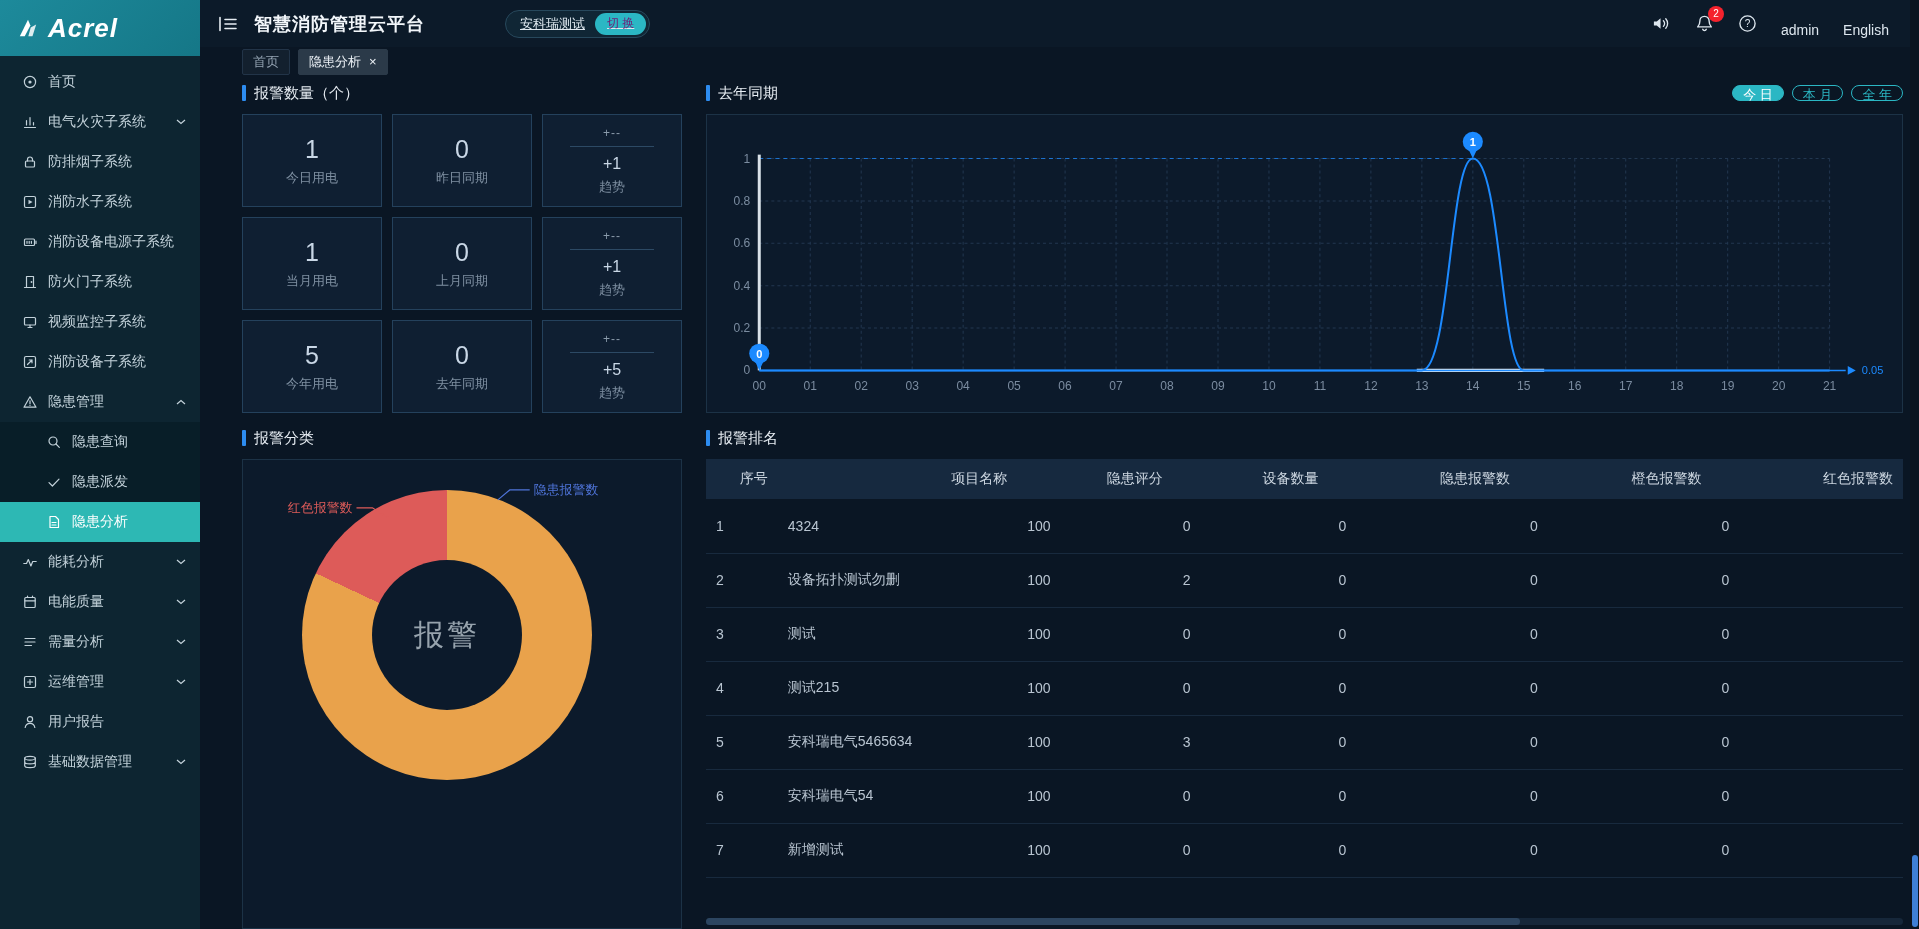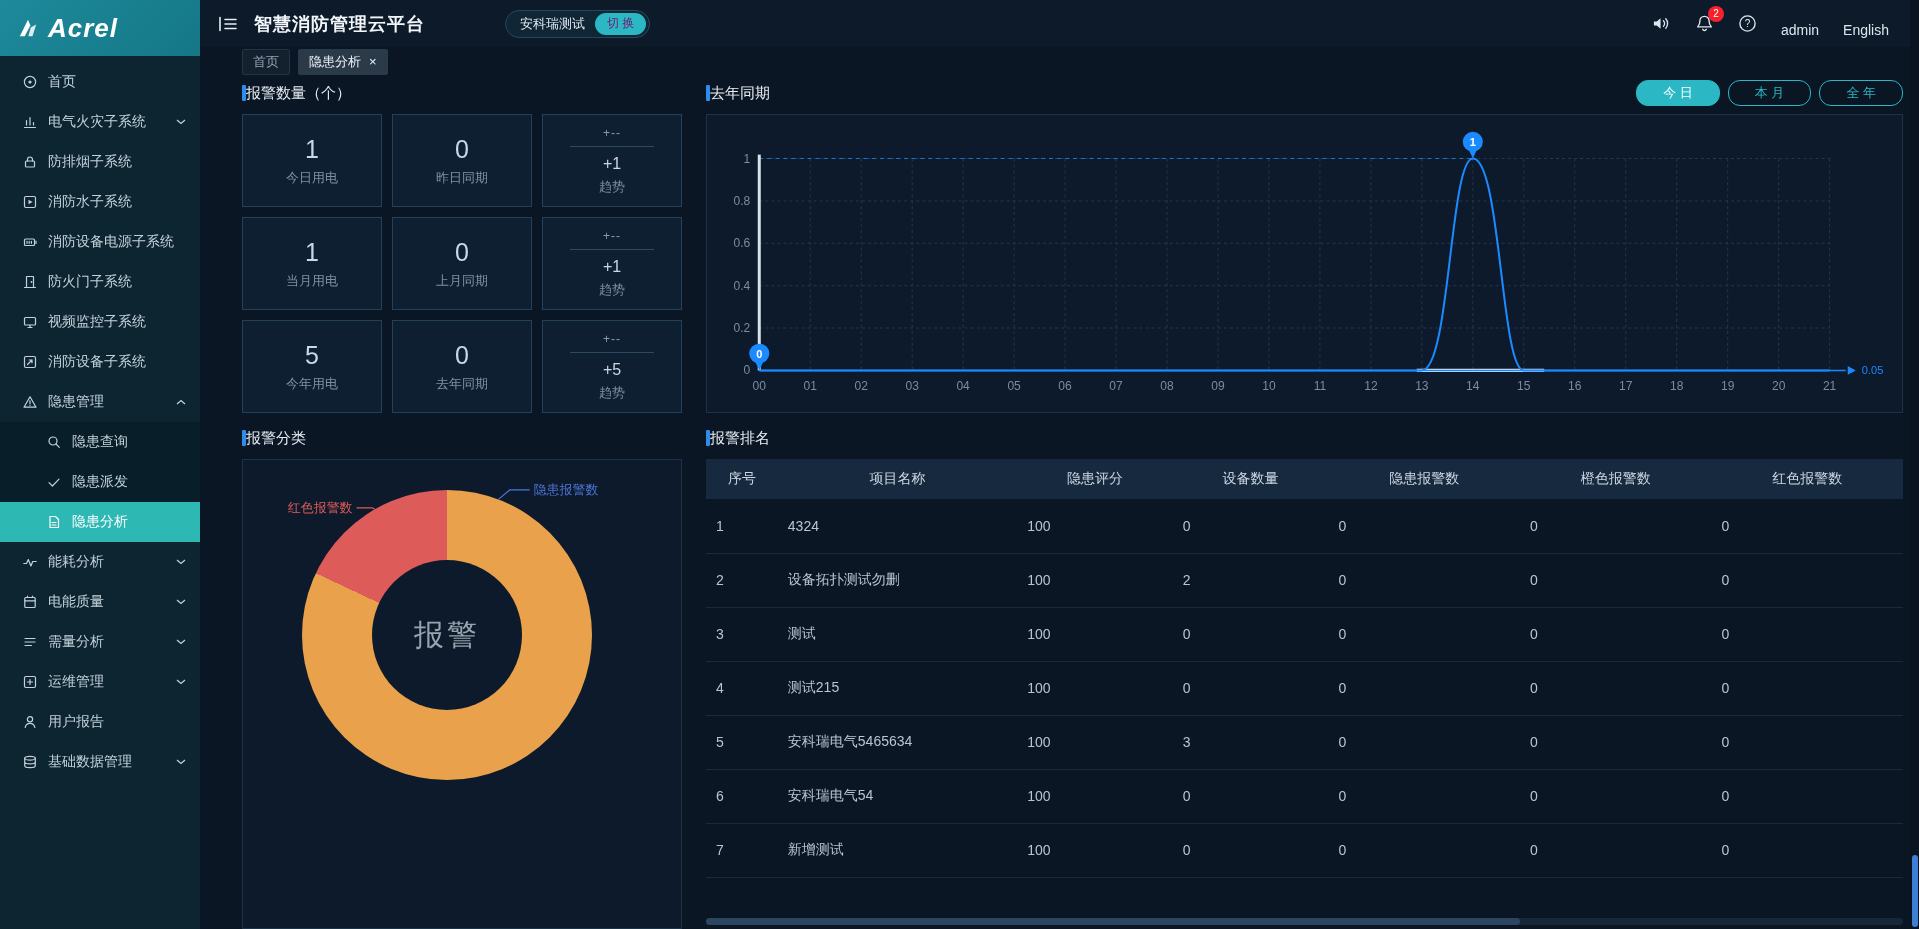--- a/index.html
+++ b/index.html
@@ -24,43 +24,43 @@
   .chev.up svg { transform:rotate(180deg); }
   .submenu { background:#081e28; }
   .submenu .menu-item { padding-left:46px; }
   .menu-item.active { background:#2db8b4; color:#fff; }
   
   .main { flex:1; display:flex; flex-direction:column; min-width:0; }
   .topbar { height:56px; background:#0c1a29; display:flex; align-items:center; padding:0 30px 0 18px; }
   .hamburger { display:flex; cursor:pointer; }
   .hamburger svg { width:20px; height:16px; stroke:#e6edf3; stroke-width:1.6; fill:none; stroke-linecap:round; }
   .app-title { font-size:18px; font-weight:bold; color:#f2f6fa; margin-left:16px; letter-spacing:1px; }
-  .project-pill { margin-left:80px; height:28px; background:#102635; border:1px solid #27485c; border-radius:15px; display:flex; align-items:center; gap:10px; padding:0 3px 0 14px; cursor:pointer; }
+  .project-pill { margin-left:80px; height:28px; background:#102635; border:1px solid #27485c; border-radius:15px; display:flex; align-items:center; gap:10px; padding:0 3px 0 14px; cursor:pointer;text-decoration:underline; }
   .project-name { font-size:13px; color:#dfe9f0; }
   .switch-btn { height:22px; border:none; border-radius:12px; background:#2bb7c4; color:#701a75; font-size:12px; padding:0 12px; cursor:pointer; font-family:inherit; }
   .topbar-right { margin-left:auto; display:flex; align-items:center; gap:24px; color:#dde6ee; font-size:14px; }
   .tb-icon { display:flex; position:relative; cursor:pointer; color:#dde6ee; }
   .tb-icon svg { width:19px; height:19px; }
   .badge { position:absolute; top:-8px; right:-10px; min-width:16px; height:16px; background:#f5222d; color:#fff; border-radius:8px; font-size:10px; line-height:16px; text-align:center; font-style:normal; padding:0 3px; }
   .tb-text { cursor:pointer;margin-top:13px; }
   
   .tabstrip { height:34px; display:flex; align-items:center; gap:8px; padding-left:42px; }
   .tab { height:26px; display:flex; align-items:center; gap:8px; padding:0 10px; background:#13202e; border:1px solid #223448; border-radius:2px; color:#94a3b2; font-size:13px; cursor:pointer; }
   .tab.active { background:#2b3a49; border-color:#2b3a49; color:#eef3f8; }
   .tab-close { cursor:pointer; font-size:13px; line-height:1; }
   
   .content { flex:1; padding:4px 16px 0 42px; }
   .row { display:flex; gap:24px; }
   .bottom-row { margin-top:12px; }
   .col-left { width:440px; flex:0 0 440px; }
   .col-right { flex:1; min-width:0; }
-  .sec-title { display:flex; align-items:center; height:22px; margin:2px 0 10px; font-size:15px; color:#e7edf3; }
+  .sec-title { display:flex; align-items:center; gap:8px; height:22px; margin:2px 0 10px; font-size:15px; color:#e7edf3; }
   .sec-title .bar { width:4px; height:16px; background:#2d8cf0; border-radius:1px; }
   .range-btns { margin-left:auto; display:flex; gap:8px; }
-  .rbtn { height:26px; padding:0 26px; font-size:13px; border-radius:12px; background:transparent; border:1px solid #2bb7c4; color:#2bb7c4; cursor:pointer; font-family:inherit; }
+  .rbtn { height:16px; padding:0 10px; font-size:13px; border-radius:12px; background:transparent; border:1px solid #2bb7c4; color:#2bb7c4; cursor:pointer; font-family:inherit; }
   .rbtn.active { background:#2bb7c4; color:#fff; }
   
   .cards { display:grid; grid-template-columns:repeat(3,1fr); gap:10px; }
   .card { height:93px; background:#0f1f32; border:1px solid #24415c; display:flex; flex-direction:column; align-items:center; justify-content:center; gap:5px; }
   .card-value { font-size:25px; color:#c9d7e6; }
   .card-value.small { font-size:16px; }
   .card-label { font-size:13px; color:#7f90a2; }
   .card-spark { font-size:12px; color:#8a9bab; letter-spacing:1px; }
   .card-divider { width:84px; height:1px; background:#2c4964; margin:1px 0 3px; }
   
@@ -81,21 +81,21 @@
   .donut { position:absolute; left:59px; top:30px; width:290px; height:290px; border-radius:50%; }
   .donut-hole { position:absolute; inset:70px; background:#0c1a2b; border-radius:50%; display:flex; align-items:center; justify-content:center; }
   .donut-center { font-size:30px; color:#97a3ad; letter-spacing:3px; }
   .donut-labels { position:absolute; inset:0; width:100%; height:100%; pointer-events:none; }
   .lead { fill:none; stroke-width:1.2; }
   .lead.blue { stroke:#4f74d9; } .lead.red { stroke:#dd5b59; }
   .lbl { font-size:13px; } .lbl.blue { fill:#4f74d9; } .lbl.red { fill:#dd5b59; }
   
   .table-panel { height:470px; background:transparent; border:none; position:relative; overflow:hidden; }
   table { width:100%; border-collapse:collapse; table-layout:fixed; }
-  thead th { background:#16293f; height:40px; font-weight:normal; text-align:center; color:#cdd7e1; font-size:14px; padding:0 10px; }
+  thead th { background:#16293f; height:40px; font-weight:normal; text-align:right; color:#cdd7e1; font-size:14px; padding:0 10px; }
   tbody td { height:54px; border-bottom:1px solid #182a3e; color:#b9c5d1; font-size:14px; padding:0 10px; }
   .h-scroll { position:absolute; bottom:4px; left:0; width:100%; height:7px; background:#16273a; border-radius:4px; }
   .h-thumb { width:68%; height:7px; background:#2c4560; border-radius:4px; }
   
   .page-scrollbar { position:absolute; right:0; top:0; width:9px; height:929px; background:#0a131f; }
   .page-scrollbar .thumb { position:absolute; bottom:2px; right:1px; width:6px; height:72px; background:#3e7fd6; border-radius:3px; }
 </style>
 </head>
 <body>
 

